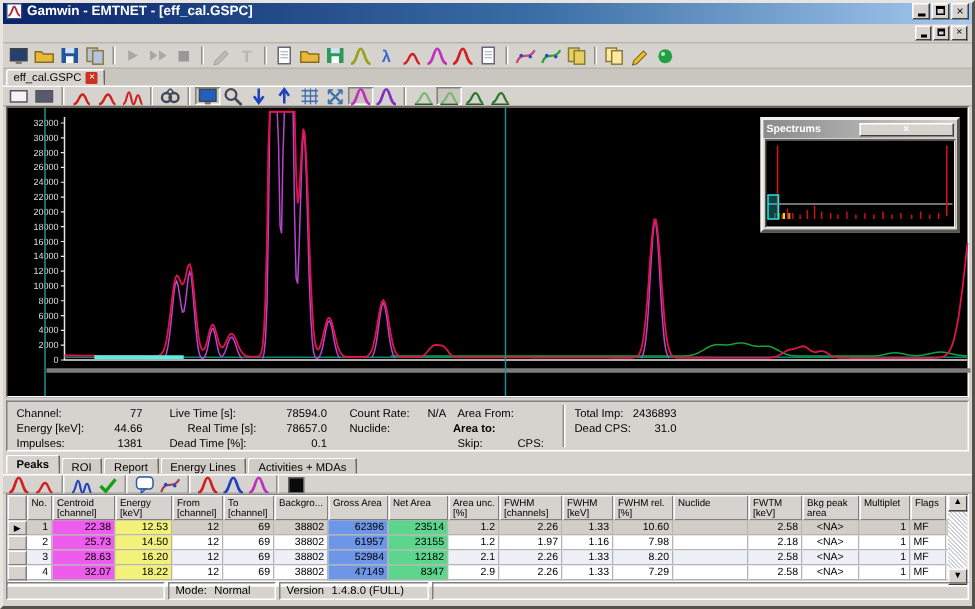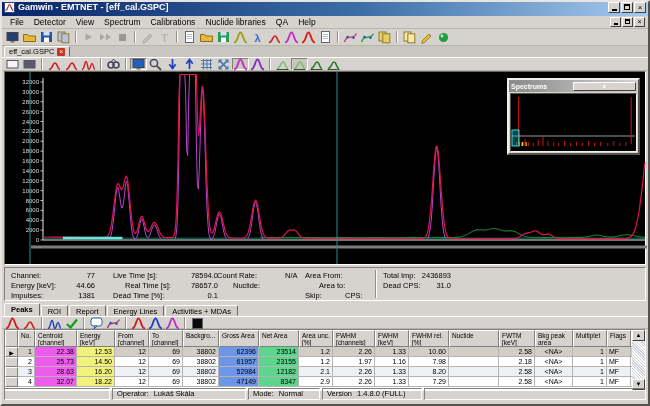--- a/index.html
+++ b/index.html
@@ -87,30 +87,20 @@
         <rect x="0.5" y="0.5" width="10" height="10" fill="#fff" stroke="#2a4a8a"></rect>
         <path d="M1.5 8.5C4 8.5 4 2.5 5.5 2.5S7 8.5 9.5 8.5" fill="none" stroke="#c02030" stroke-width="1.2"></path>
       </svg>
     <span class="ttext">Gamwin - EMTNET - [eff_cal.GSPC]</span>
     <span class="winbtn"><span class="minglyph"></span></span>
     <span class="winbtn"><span class="maxglyph"></span></span>
     <span class="winbtn">×</span>
   </div>
 
   <div class="menubar">
-    <span id="menu-items" style="display:flex;">
-        <span class="menu-item">File</span>
-        <span class="menu-item">Detector</span>
-        <span class="menu-item">View</span>
-        <span class="menu-item">Spectrum</span>
-        <span class="menu-item">Calibrations</span>
-        <span class="menu-item">Nuclide libraries</span>
-        <span class="menu-item">QA</span>
-        <span class="menu-item">Help</span>
-      </span>
     <span class="menu-spacer"></span>
     <span class="mdibtn"><span class="minglyph" style="margin-top:5px;width:4px;"></span></span>
     <span class="mdibtn"><span class="maxglyph" style="width:5px;height:5px;margin-top:1px;"></span></span>
     <span class="mdibtn">×</span>
   </div>
 
   <div class="toolbar" id="toolbar-main">
       <span class="ticon">
         <svg width="15" height="14" viewBox="0 0 15 14">
           <rect x="2" y="2.5" width="11" height="8" fill="#24406e" stroke="#444"></rect>
@@ -463,25 +453,25 @@
       <div class="info-text" style="left: 6px; top: 13px;">Energy [keV]:</div>
       <div class="info-text" style="left: 30px; width: 60px; text-align: right; top: 13px;">44.66</div>
       <div class="info-text" style="left: 6px; top: 23px;">Impulses:</div>
       <div class="info-text" style="left: 30px; width: 60px; text-align: right; top: 23px;">1381</div>
       <div class="info-text" style="left: 108px; top: 3px;">Live Time [s]:</div>
       <div class="info-text" style="left: 153px; width: 60px; text-align: right; top: 3px;">78594.0</div>
       <div class="info-text" style="left: 108px; top: 13px; margin-left: 12px;">Real Time [s]:</div>
       <div class="info-text" style="left: 153px; width: 60px; text-align: right; top: 13px;">78657.0</div>
       <div class="info-text" style="left: 108px; top: 23px;">Dead Time [%]:</div>
       <div class="info-text" style="left: 153px; width: 60px; text-align: right; top: 23px;">0.1</div>
-      <div class="info-text" style="left: 212px; top: 3px;">Count Rate:</div>
+      <div class="info-text" style="left: 228px; top: 3px;">Count Rate:</div>
       <div class="info-text" style="left: 280px; top: 3px;">N/A</div>
       <div class="info-text" style="left: 228px; top: 13px;">Nuclide:</div>
       <div class="info-text" style="left: 300px; top: 3px;">Area From:</div>
-      <div class="info-text" style="left: 314px; top: 13px;">Area to:</div>
+      <div class="info-text" style="left: 297px; top: 13px; font-weight: bold;">Area to:</div>
       <div class="info-text" style="left: 300px; top: 23px;">Skip:</div>
       <div class="info-text" style="left: 340px; top: 23px;">CPS:</div>
       <div class="info-text" style="left: 378px; top: 3px;">Total Imp:</div>
       <div class="info-text" style="left: 386px; width: 60px; text-align: right; top: 3px;">2436893</div>
       <div class="info-text" style="left: 378px; top: 13px;">Dead CPS:</div>
       <div class="info-text" style="left: 386px; width: 60px; text-align: right; top: 13px;">31.0</div>
     </div>
 
   <div class="rtabs" id="result-tabs">
       <div class="rtab active">Peaks</div>
@@ -660,24 +650,20 @@
         </div>
       </div>
     <div class="vscroll">
       <div class="sbtn up">▲</div>
       <div class="sbtn down">▼</div>
     </div>
   </div>
 
   <div class="statusbar">
     <div class="spanel" style="width:106px;"></div>
-    <div class="spanel" style="width:134px;">
-      <span>Operator:</span>
-      <span>Lukáš Skála</span>
-    </div>
     <div class="spanel" style="width:72px;">
       <span>Mode:</span>
       <span>Normal</span>
     </div>
     <div class="spanel" style="width:100px;">
       <span>Version</span>
       <span>1.4.8.0 (FULL)</span>
     </div>
     <div class="spanel" style="flex:1;"></div>
   </div>

